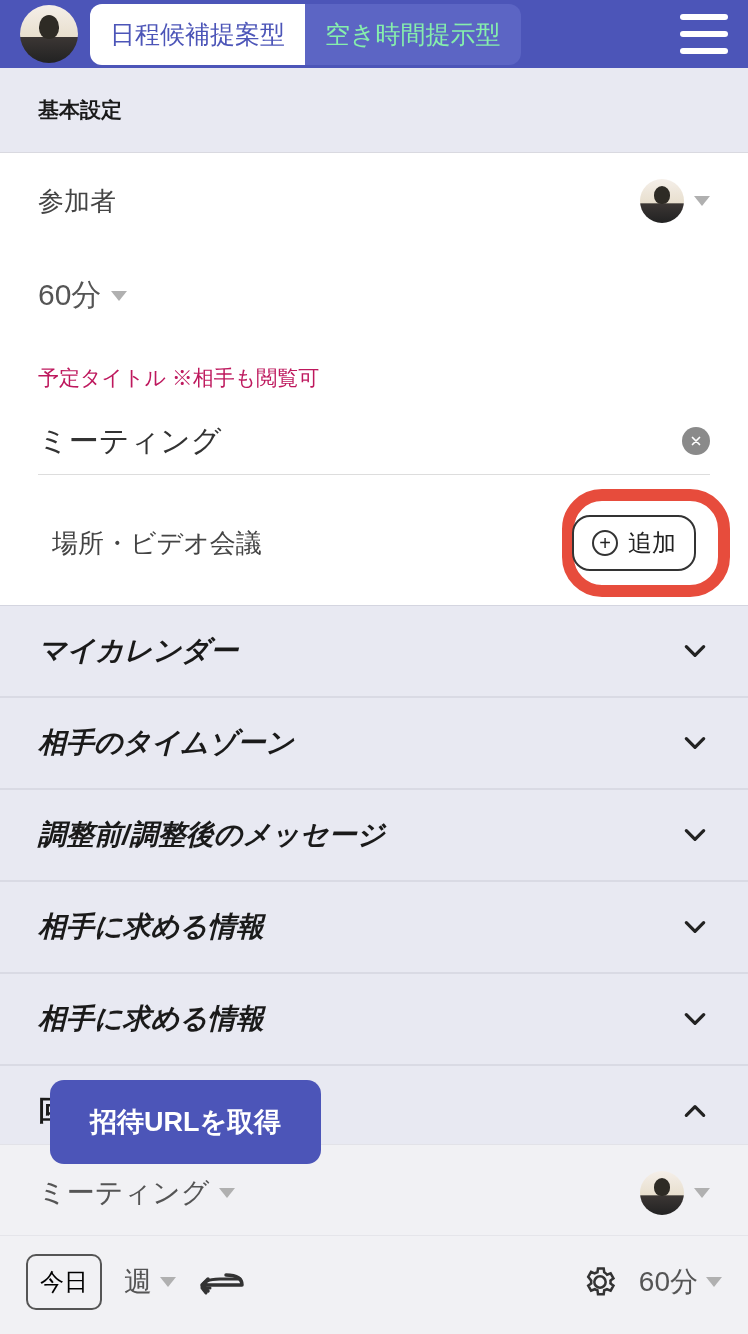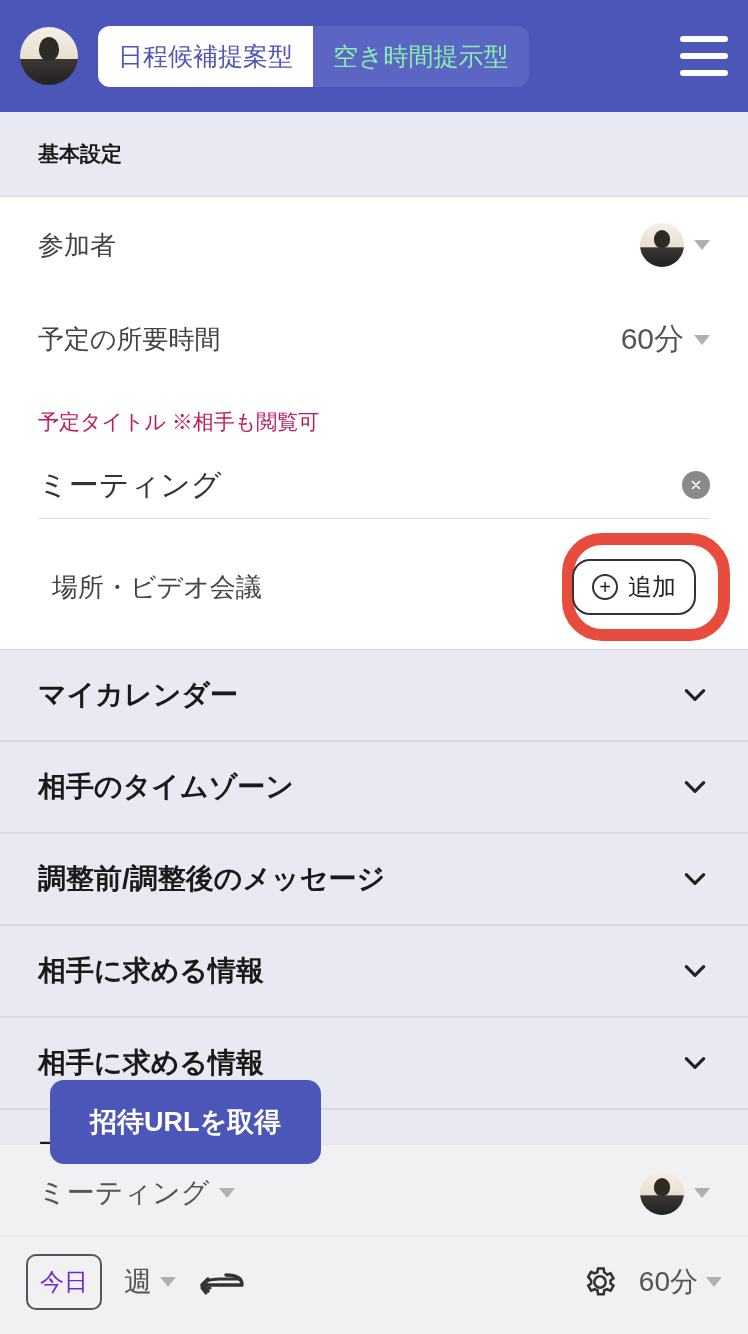--- a/index.html
+++ b/index.html
@@ -11,26 +11,26 @@
     body {
       width: 748px;
       height: 1334px;
       background: #f5f5f7;
       overflow: hidden;
       position: relative;
     }
 
     
     .header {
-      height: 112px;
+      height: 68px;
       background: #4c55b8;
       display: flex;
       align-items: center;
       padding: 0 20px;
-      gap: 20px;
+      gap: 12px;
     }
     .avatar-img {
       width: 58px;
       height: 58px;
       border-radius: 50%;
       background: linear-gradient(180deg, #f5efe9 0%, #e8dfce 55%, #3b3634 56%, #222 100%);
       flex-shrink: 0;
       position: relative;
     }
     .avatar-img::after {
@@ -235,20 +235,21 @@
       align-items: center;
       justify-content: space-between;
       padding: 26px 38px;
       border-bottom: 2px solid #d9dae4;
       cursor: pointer;
     }
     .acc-label {
       font-size: 28px;
       font-weight: 700;
       color: #1a1a1a;
+      font-style: italic;
     }
     .chevron {
       width: 30px;
       height: 30px;
       display: flex;
       align-items: center;
       justify-content: center;
     }
     .chevron svg {
       width: 26px;
@@ -313,21 +314,21 @@
       justify-content: space-between;
       padding: 18px 26px 24px;
       border-top: 1px solid #e5e5ea;
       gap: 22px;
     }
     .today-btn {
       border: 2px solid #555;
       border-radius: 10px;
       padding: 10px 12px;
       font-size: 24px;
-      color: #6d28d9;
+      color: #000000;
       cursor: pointer;
     }
     .view-select {
       display: flex;
       align-items: center;
       gap: 8px;
       font-size: 28px;
       color: #555;
       cursor: pointer;
     }
@@ -373,21 +374,20 @@
 
   <div class="setting-row">
     <div class="left-label">参加者</div>
     <div class="right-group">
       <div class="small-avatar"></div>
       <div class="small-tri"></div>
     </div>
   </div>
 
   <div class="setting-row">
-    <div class="left-label">予定の所要時間</div>
     <div class="right-group">
       <span class="duration-val">60分</span>
       <div class="small-tri"></div>
     </div>
   </div>
 
   <div class="title-section">
     <div class="title-label">予定タイトル ※相手も閲覧可</div>
     <div class="title-input-row">
       <input class="title-input" value="ミーティング" style="">

